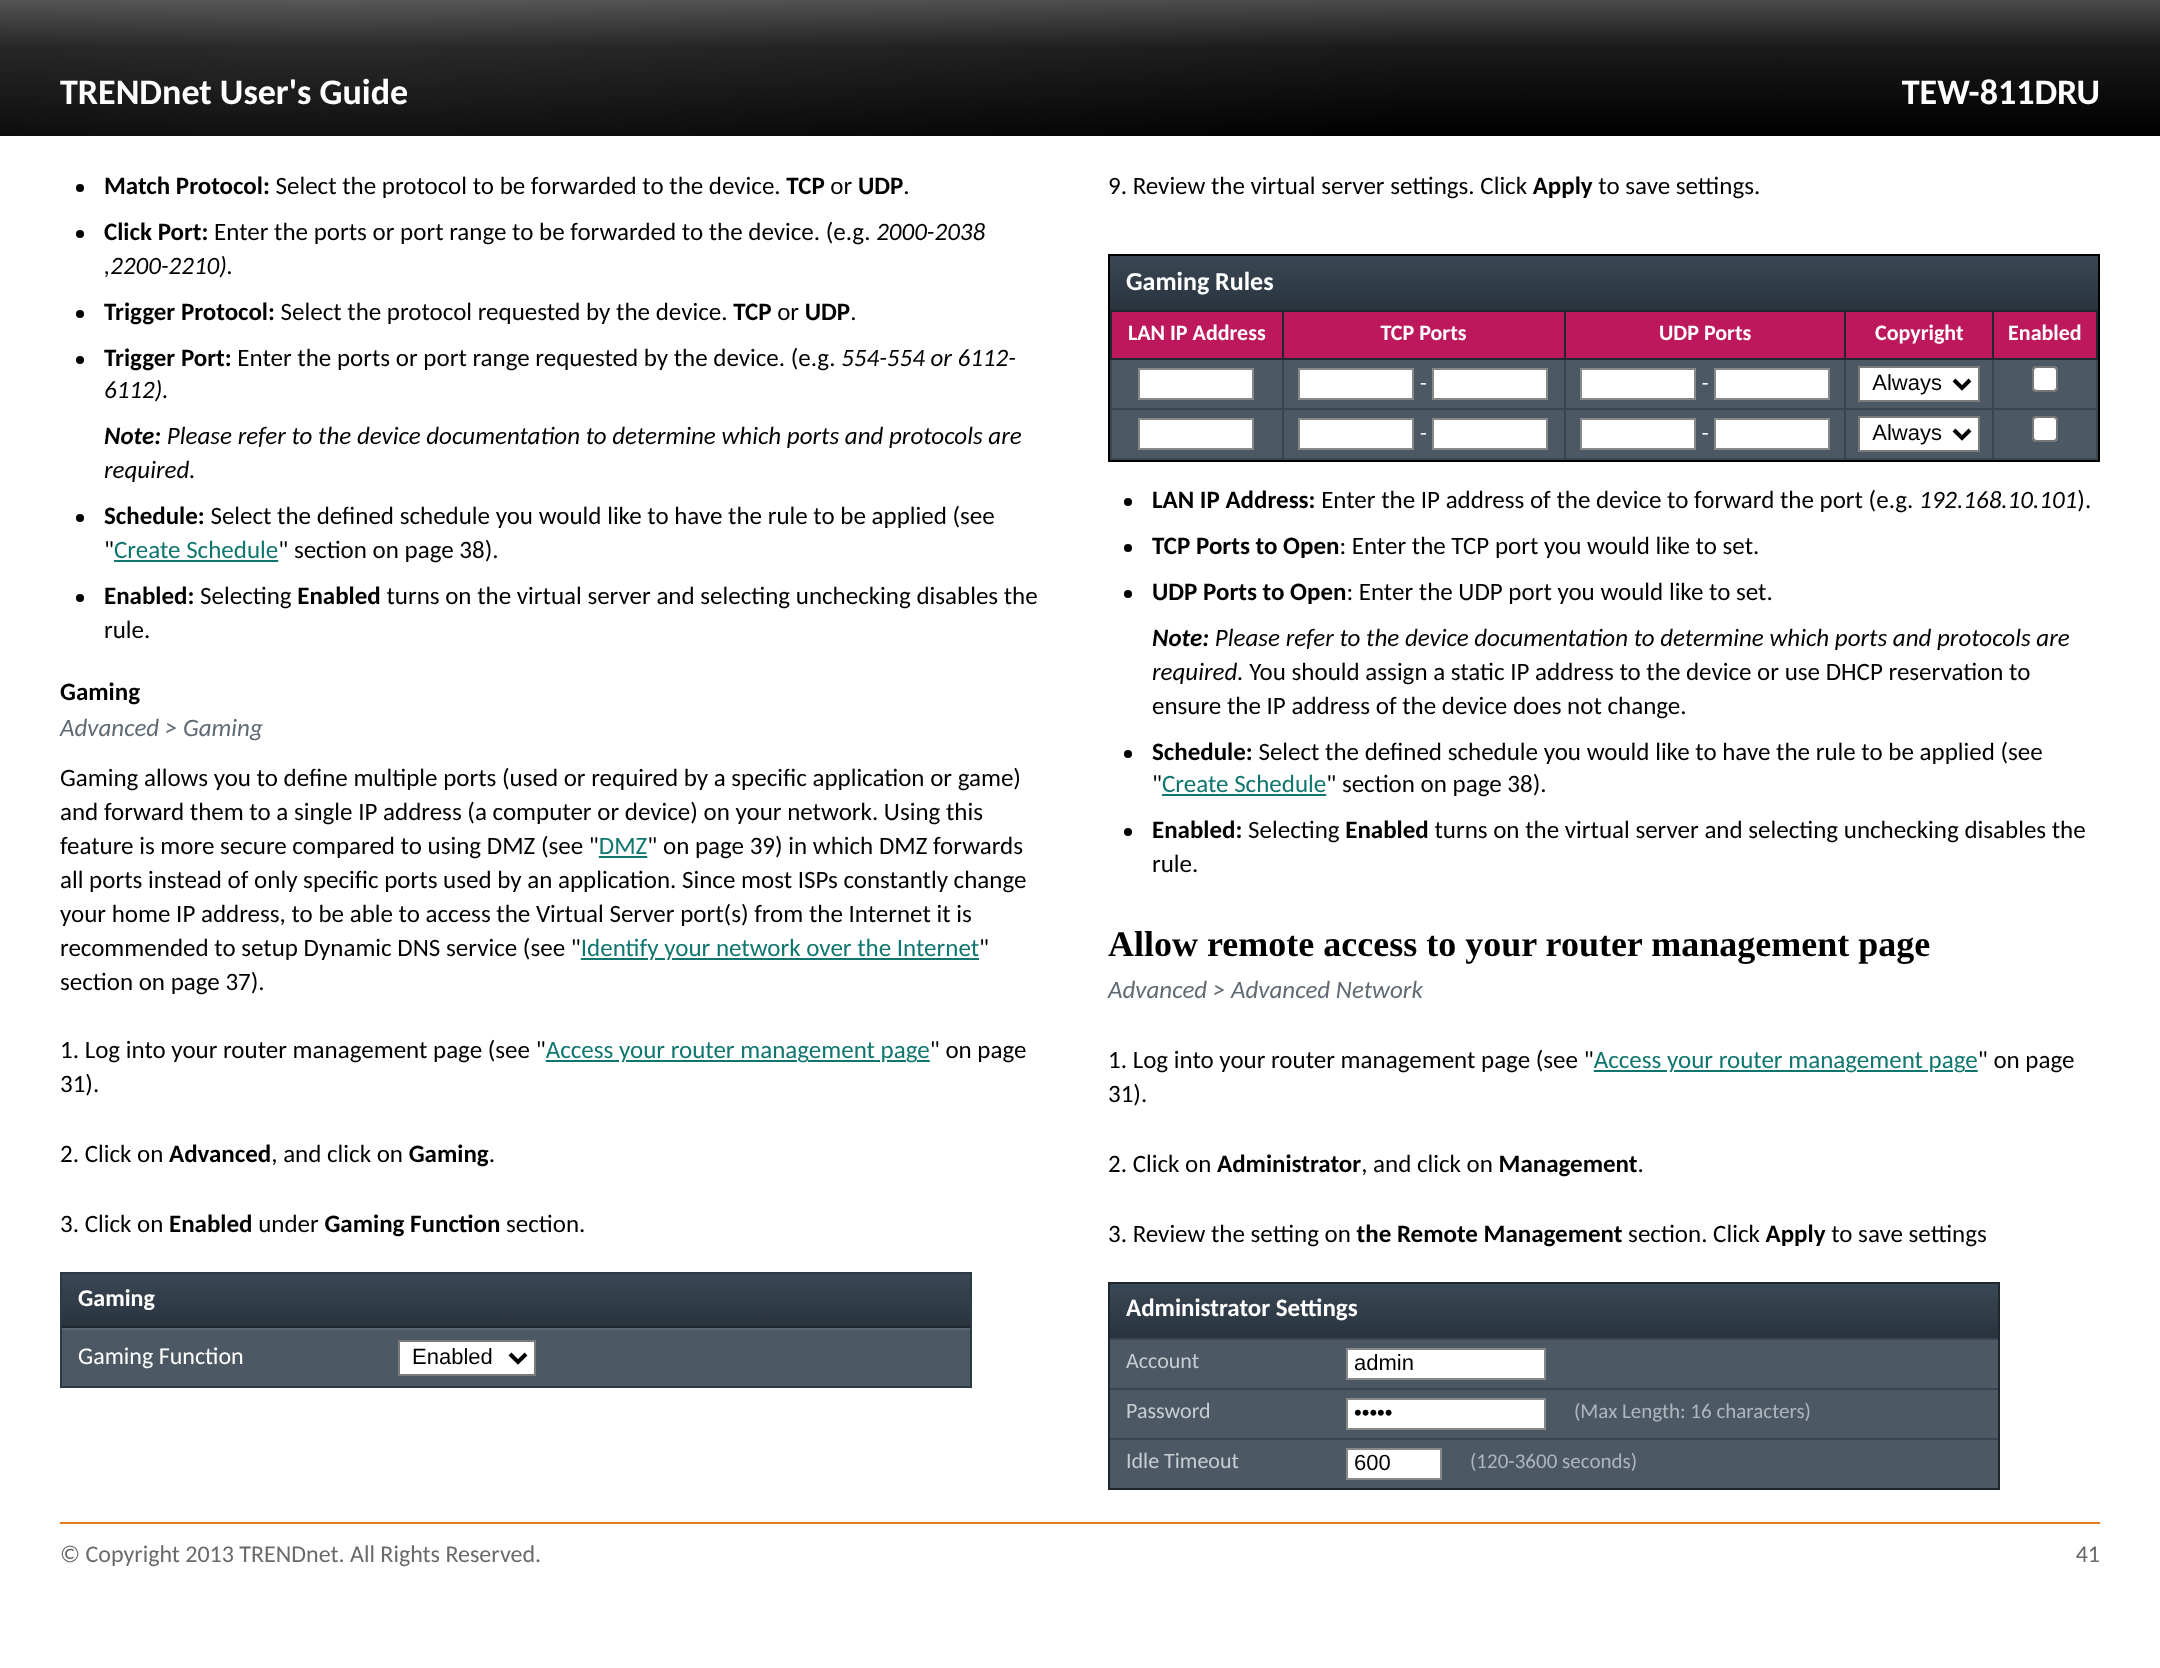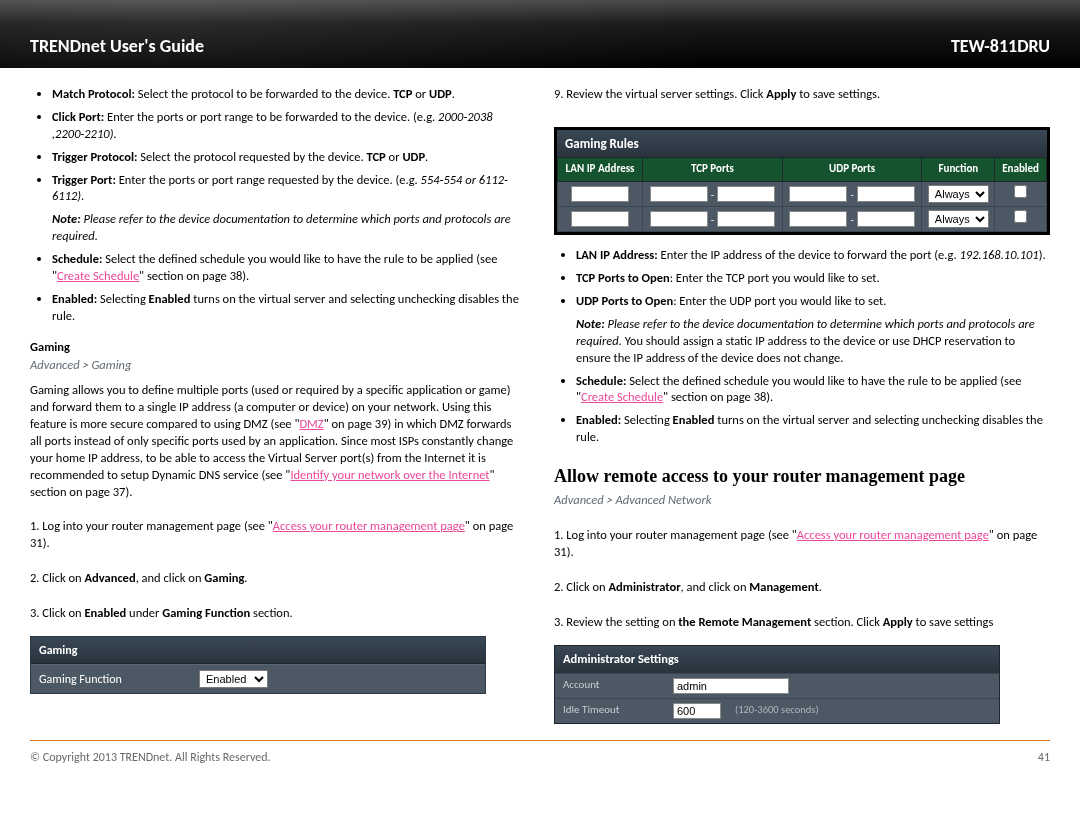--- a/index.html
+++ b/index.html
@@ -39,21 +39,21 @@
   }
   .col { width: 50%; }
   .bullets { padding-left: 22px; list-style: disc; }
   .bullets li { margin-bottom: 6px; }
   .sub-note { padding-left: 22px; font-style: italic; margin-bottom:6px;}
   .section-head { font-weight: bold; margin: 14px 0 2px; }
   .breadcrumb { color: #5f6a74; font-style: italic; margin-bottom: 8px; }
   .para { margin-bottom: 10px; }
   .steps { margin: 10px 0 14px; }
   .steps .step { margin-bottom: 12px; margin-top: 18px; }
-  .link { color: #ec4899; text-decoration: underline; }
+  .link { color: #0f766e; text-decoration: underline; }
   .heading2 { font-size: 18px; font-weight: bold; margin-top:18px; margin-bottom:4px;font-family:Liberation Serif, serif; }
   
   .panel {
     border: 1px solid #2d3945;
     background: #3d4a56;
     color: #fff;
     font-size: 12px;
     margin-top: 8px;
   }
   .panel-title {
@@ -62,33 +62,33 @@
     font-weight: bold;
     border-bottom:1px solid #1e262e;
   }
   .panel-row { display:flex; align-items:center; background:#4c5863; padding:5px 8px; gap:40px; border-top:1px solid #5a6773;}
   .panel-row label { width: 120px; color:#fff; }
   select{
     background:#fff; border:1px solid #7a7a7a; font-size:11px; padding:1px 2px;
   }
   
   .rules {
-    border:3px solid #000000;
+    border:1px solid #000000;
     background:#35414c;
     color:#fff;
     font-size:11px;
     margin-top:24px;
   }
   .rules .title{
     background: linear-gradient(#3a4855,#28333d);
     padding:5px 8px; font-weight:bold; font-size:13px;
   }
   .rules table { width:100%; border-collapse:collapse; }
   .rules th {
-    background:#14532d; color:#fff; font-weight:bold;
+    background:#be185d; color:#fff; font-weight:bold;
     border:1px solid #1e262e; padding:4px 6px; font-size:11px;
   }
   .rules td {
     background:#4c5863; border:1px solid #3a4550; padding:3px 4px;
     text-align:center; color:#fff;
   }
   .rules input[type="text"]{
     width:58px; background:#fff; border:1px solid #888; font-size:11px; padding:1px;
   }
   .rules .wide { width:90px; }
@@ -104,21 +104,21 @@
   }
   .admin .title{
     background: linear-gradient(#3a4855,#28333d);
     padding:5px 8px; font-weight:bold; font-size:12.5px;
   }
   .admin-row{
     display:flex; align-items:center; background:#4c5863; border-top:1px solid #3a4550;
     padding:4px 8px; gap:10px;
   }
   .admin-row label{ width:100px; color:#c7cdd2; }
-  .admin-row input{ background:#fff; border:1px solid #888; font-size:11px; padding:1px 3px; width:116px;}
+  .admin-row input{ background:#fff; border:1px solid #888; font-size:11px; padding:1px 3px; width:100px;}
   .admin-row .hint{ color:#aeb6bd; font-size:10.5px; margin-left:4px;}
   
   .hr { border:none; border-top:1.5px solid #e07a1d; margin:6px 30px 6px;}
   .footer { padding: 2px 30px 0; display:flex; justify-content:space-between; color:#6a6a6a; font-size:12px;}
 </style>
 </head>
 <body>
 
 <div class="topbar">
   <span>TRENDnet User's Guide</span>
@@ -190,21 +190,21 @@
     </div>
 
     <div class="rules">
       <div class="title">Gaming Rules</div>
       <table>
         <tbody>
             <tr>
           <th>LAN IP Address</th>
           <th>TCP Ports</th>
           <th>UDP Ports</th>
-          <th>Function</th>
+          <th>Copyright</th>
           <th>Enabled</th>
         </tr>
         <tr>
           <td><input type="text" class="wide" style=""></td>
           <td><input type="text" style=""><span class="sep">-</span><input type="text" style=""></td>
           <td><input type="text" style=""><span class="sep">-</span><input type="text" style=""></td>
           <td><select><option>Always</option></select></td>
           <td><input type="checkbox" style=""></td>
         </tr>
         <tr>
@@ -256,20 +256,25 @@
       </div>
     </div>
 
     <div class="admin">
       <div class="title">Administrator Settings</div>
       <div class="admin-row">
         <label>Account</label>
         <input type="text" value="admin" style="">
       </div>
       <div class="admin-row">
+        <label>Password</label>
+        <input type="text" value="•••••" style="">
+        <span class="hint">(Max Length: 16 characters)</span>
+      </div>
+      <div class="admin-row">
         <label>Idle Timeout</label>
         <input type="text" style="width: 48px;" value="600">
         <span class="hint">(120-3600 seconds)</span>
       </div>
     </div>
   </div>
 </div>
 
 <hr class="hr">
 <div class="footer">

